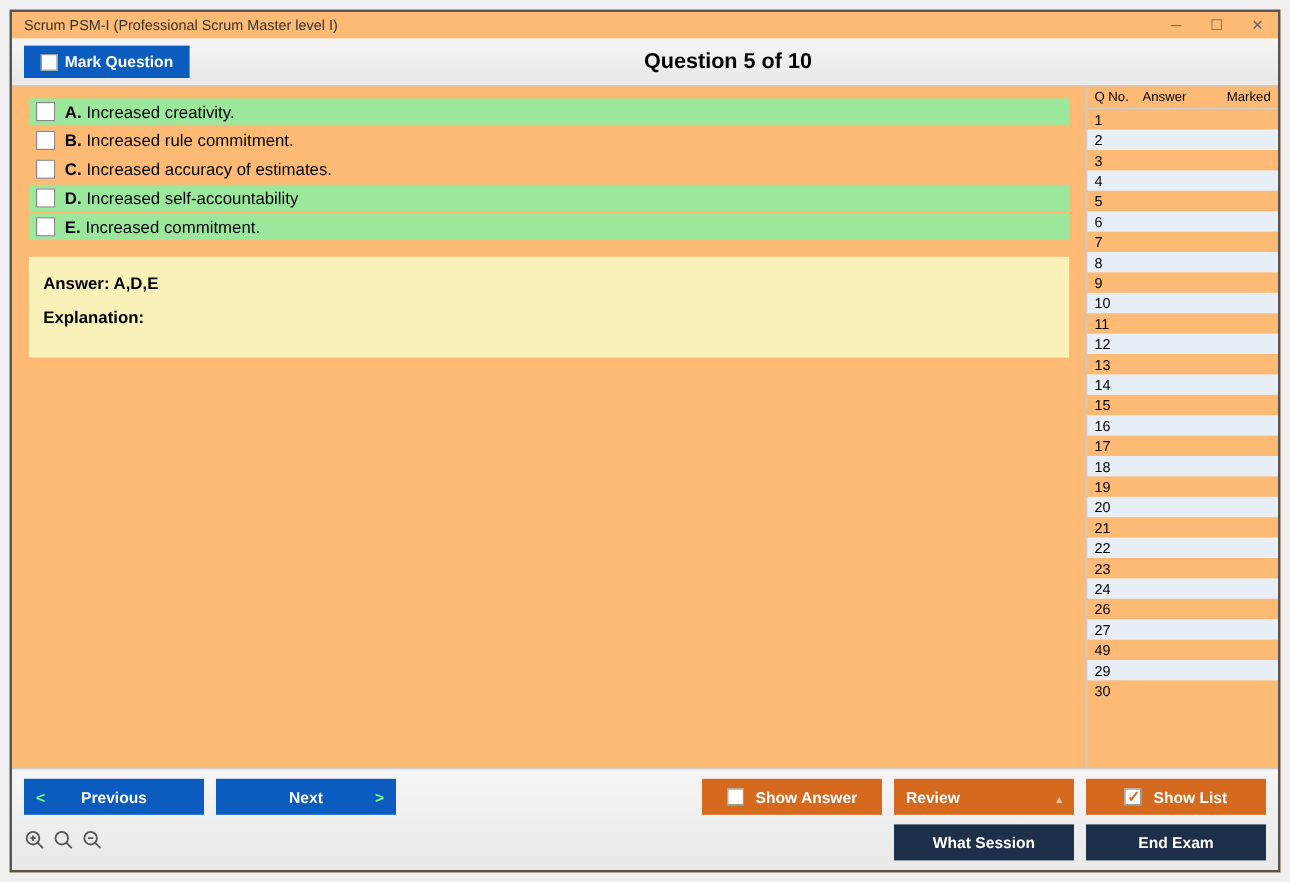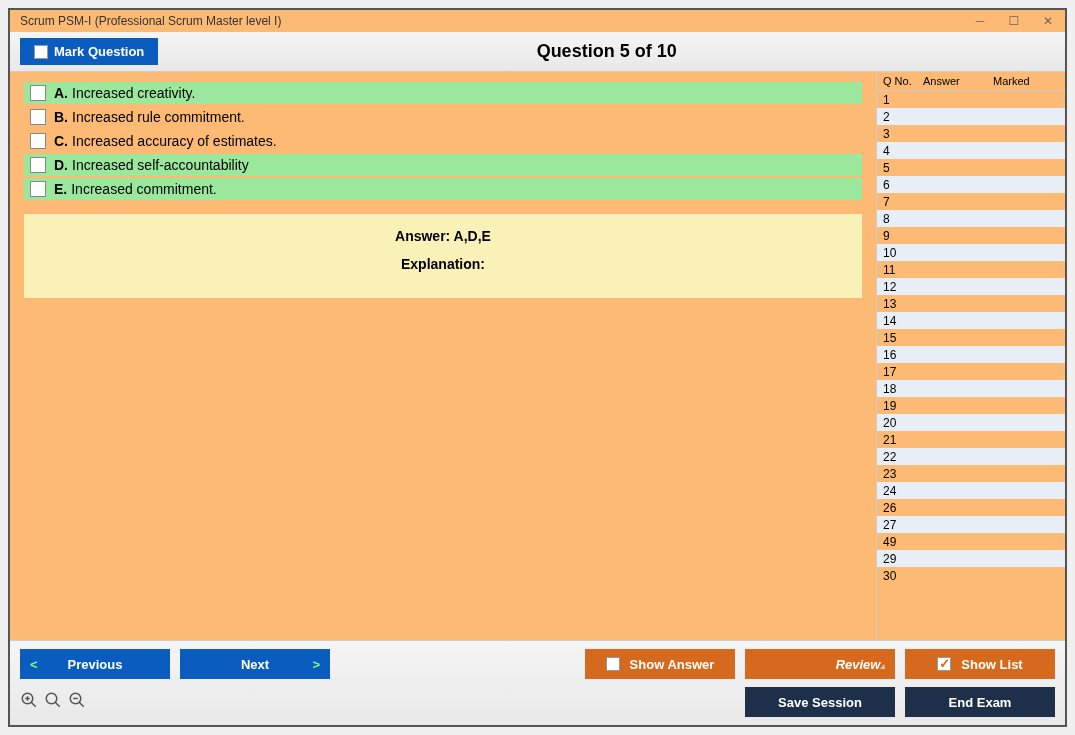--- a/index.html
+++ b/index.html
@@ -19,39 +19,39 @@
 .check-box.checked::after { content: '✓'; position: absolute; top: -2px; left: 1px; font-size: 13px; color: #d56a1e; font-weight: bold; }
 .q-title { flex: 1; text-align: center; font-size: 18px; font-weight: bold; }
 .main { flex: 1; display: flex; overflow: hidden; }
 .content { flex: 1; padding: 10px 14px; overflow-y: auto; }
 .question-text { font-size: 15px; margin-bottom: 18px; }
 .option-row { display: flex; align-items: center; padding: 3px 6px; margin-bottom: 2px; font-size: 14px; }
 .option-row.correct { background: #9be79b; }
 .option-letter { font-weight: bold; margin-right: 4px; }
 .option-check { width: 16px; height: 16px; border: 1px solid #888; background: #fff; margin-right: 8px; }
 .answer-box { background: #f9f1b8; padding: 14px 12px; margin-top: 14px; font-size: 14px; }
-.answer-box .ans-line { font-weight: bold; margin-bottom: 12px; text-align: center; }
-.sidebar { width: 189px; border-left: 1px solid #ccc; display: flex; flex-direction: column; font-size: 12px; }
+.answer-box .ans-line { font-weight: bold; margin-bottom: 12px; }
+.sidebar { width: 160px; border-left: 1px solid #ccc; display: flex; flex-direction: column; font-size: 12px; }
 .sidebar-header { display: flex; border-bottom: 1px solid #ccc; padding: 3px 6px; font-size: 11px; }
 .sidebar-header .col-q { width: 40px; }
 .sidebar-header .col-a { width: 70px; }
-.sidebar-header .col-m { flex: 1; text-align: left; }
+.sidebar-header .col-m { flex: 1; text-align: right; }
 .sidebar-list { flex: 1; overflow-y: scroll; }
 .sidebar-row { display: flex; padding: 0 6px; height: 17px; align-items: center; }
 .sidebar-row:nth-child(even) { background: #e8eef5; }
 .sidebar-row .col-q { width: 40px; }
 .footer { padding: 8px 10px; border-top: 1px solid #ccc; background: linear-gradient(#f5f5f5, #e8e8e8); }
 .footer-row1 { display: flex; gap: 10px; align-items: center; margin-bottom: 8px; }
 .footer-row2 { display: flex; gap: 10px; align-items: center; }
 .spacer { flex: 1; }
 .nav-btn { width: 150px; height: 30px; justify-content: center; position: relative; }
 .nav-btn .arrow-left { position: absolute; left: 10px; color: #7fff7f; font-weight: bold; }
 .nav-btn .arrow-right { position: absolute; right: 10px; color: #7fff7f; font-weight: bold; }
 .action-btn { width: 150px; height: 30px; justify-content: center; gap: 10px; }
-.review-btn { width: 150px; height: 30px; justify-content: flex-end; padding: 0 10px; font-style: italic; }
+.review-btn { width: 150px; height: 30px; justify-content: space-between; padding: 0 10px; }
 .review-btn .drop::after { content: '▴'; font-size: 9px; color: #fff; opacity: 0.6; }
 .zoom-icons { display: flex; gap: 6px; color: #555; font-size: 18px; }
 .zoom-icons span { cursor: pointer; }
 svg.mag { width: 18px; height: 18px; }
 </style>
 </head>
 <body>
 
 <div class="window">
   <div class="titlebar">
@@ -241,20 +241,20 @@
               <line x1="15" y1="15" x2="21" y2="21"></line>
             </svg></span>
         <span><svg class="mag" viewBox="0 0 24 24" fill="none" stroke="#555" stroke-width="2">
               <circle cx="10" cy="10" r="7"></circle>
               <line x1="15" y1="15" x2="21" y2="21"></line>
               <line x1="7" y1="10" x2="13" y2="10"></line>
             </svg></span>
       </div>
       <div class="spacer"></div>
       <button class="btn btn-dark action-btn">
-        <span>Save Session</span>
+        <span>What Session</span>
       </button>
       <button class="btn btn-dark action-btn">
         <span>End Exam</span>
       </button>
     </div>
   </div>
 </div>
 
 </body></html>

